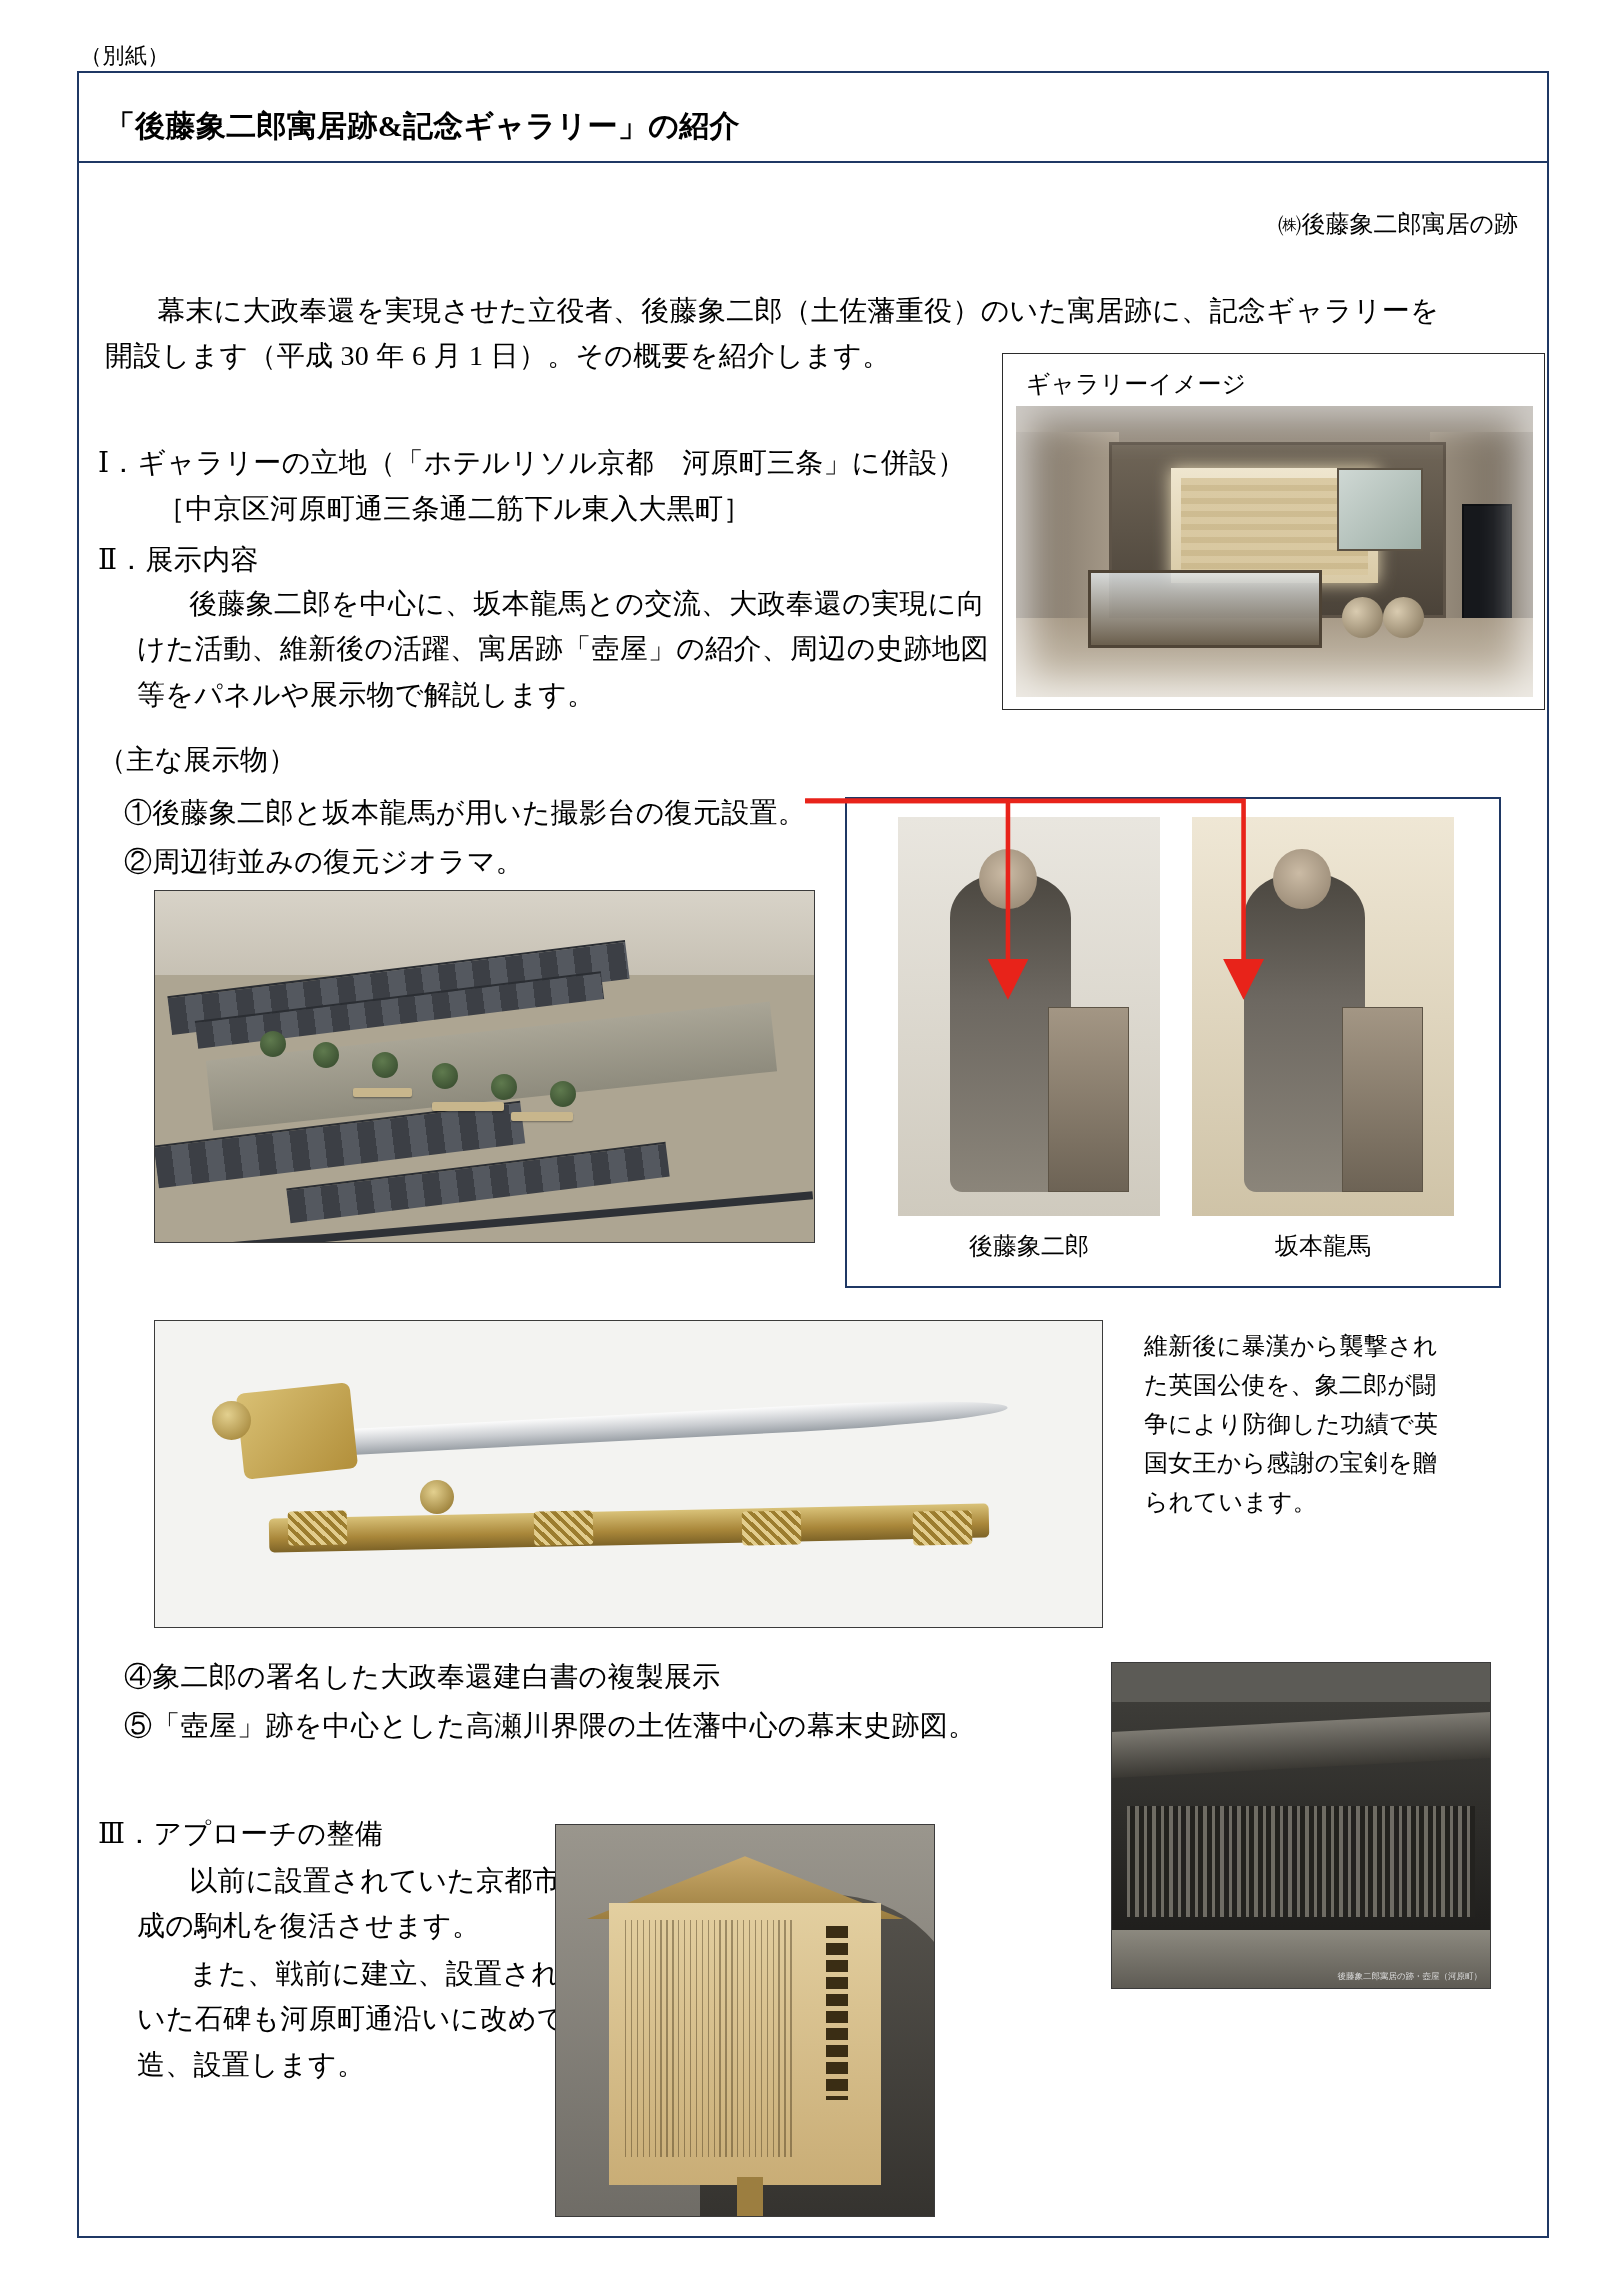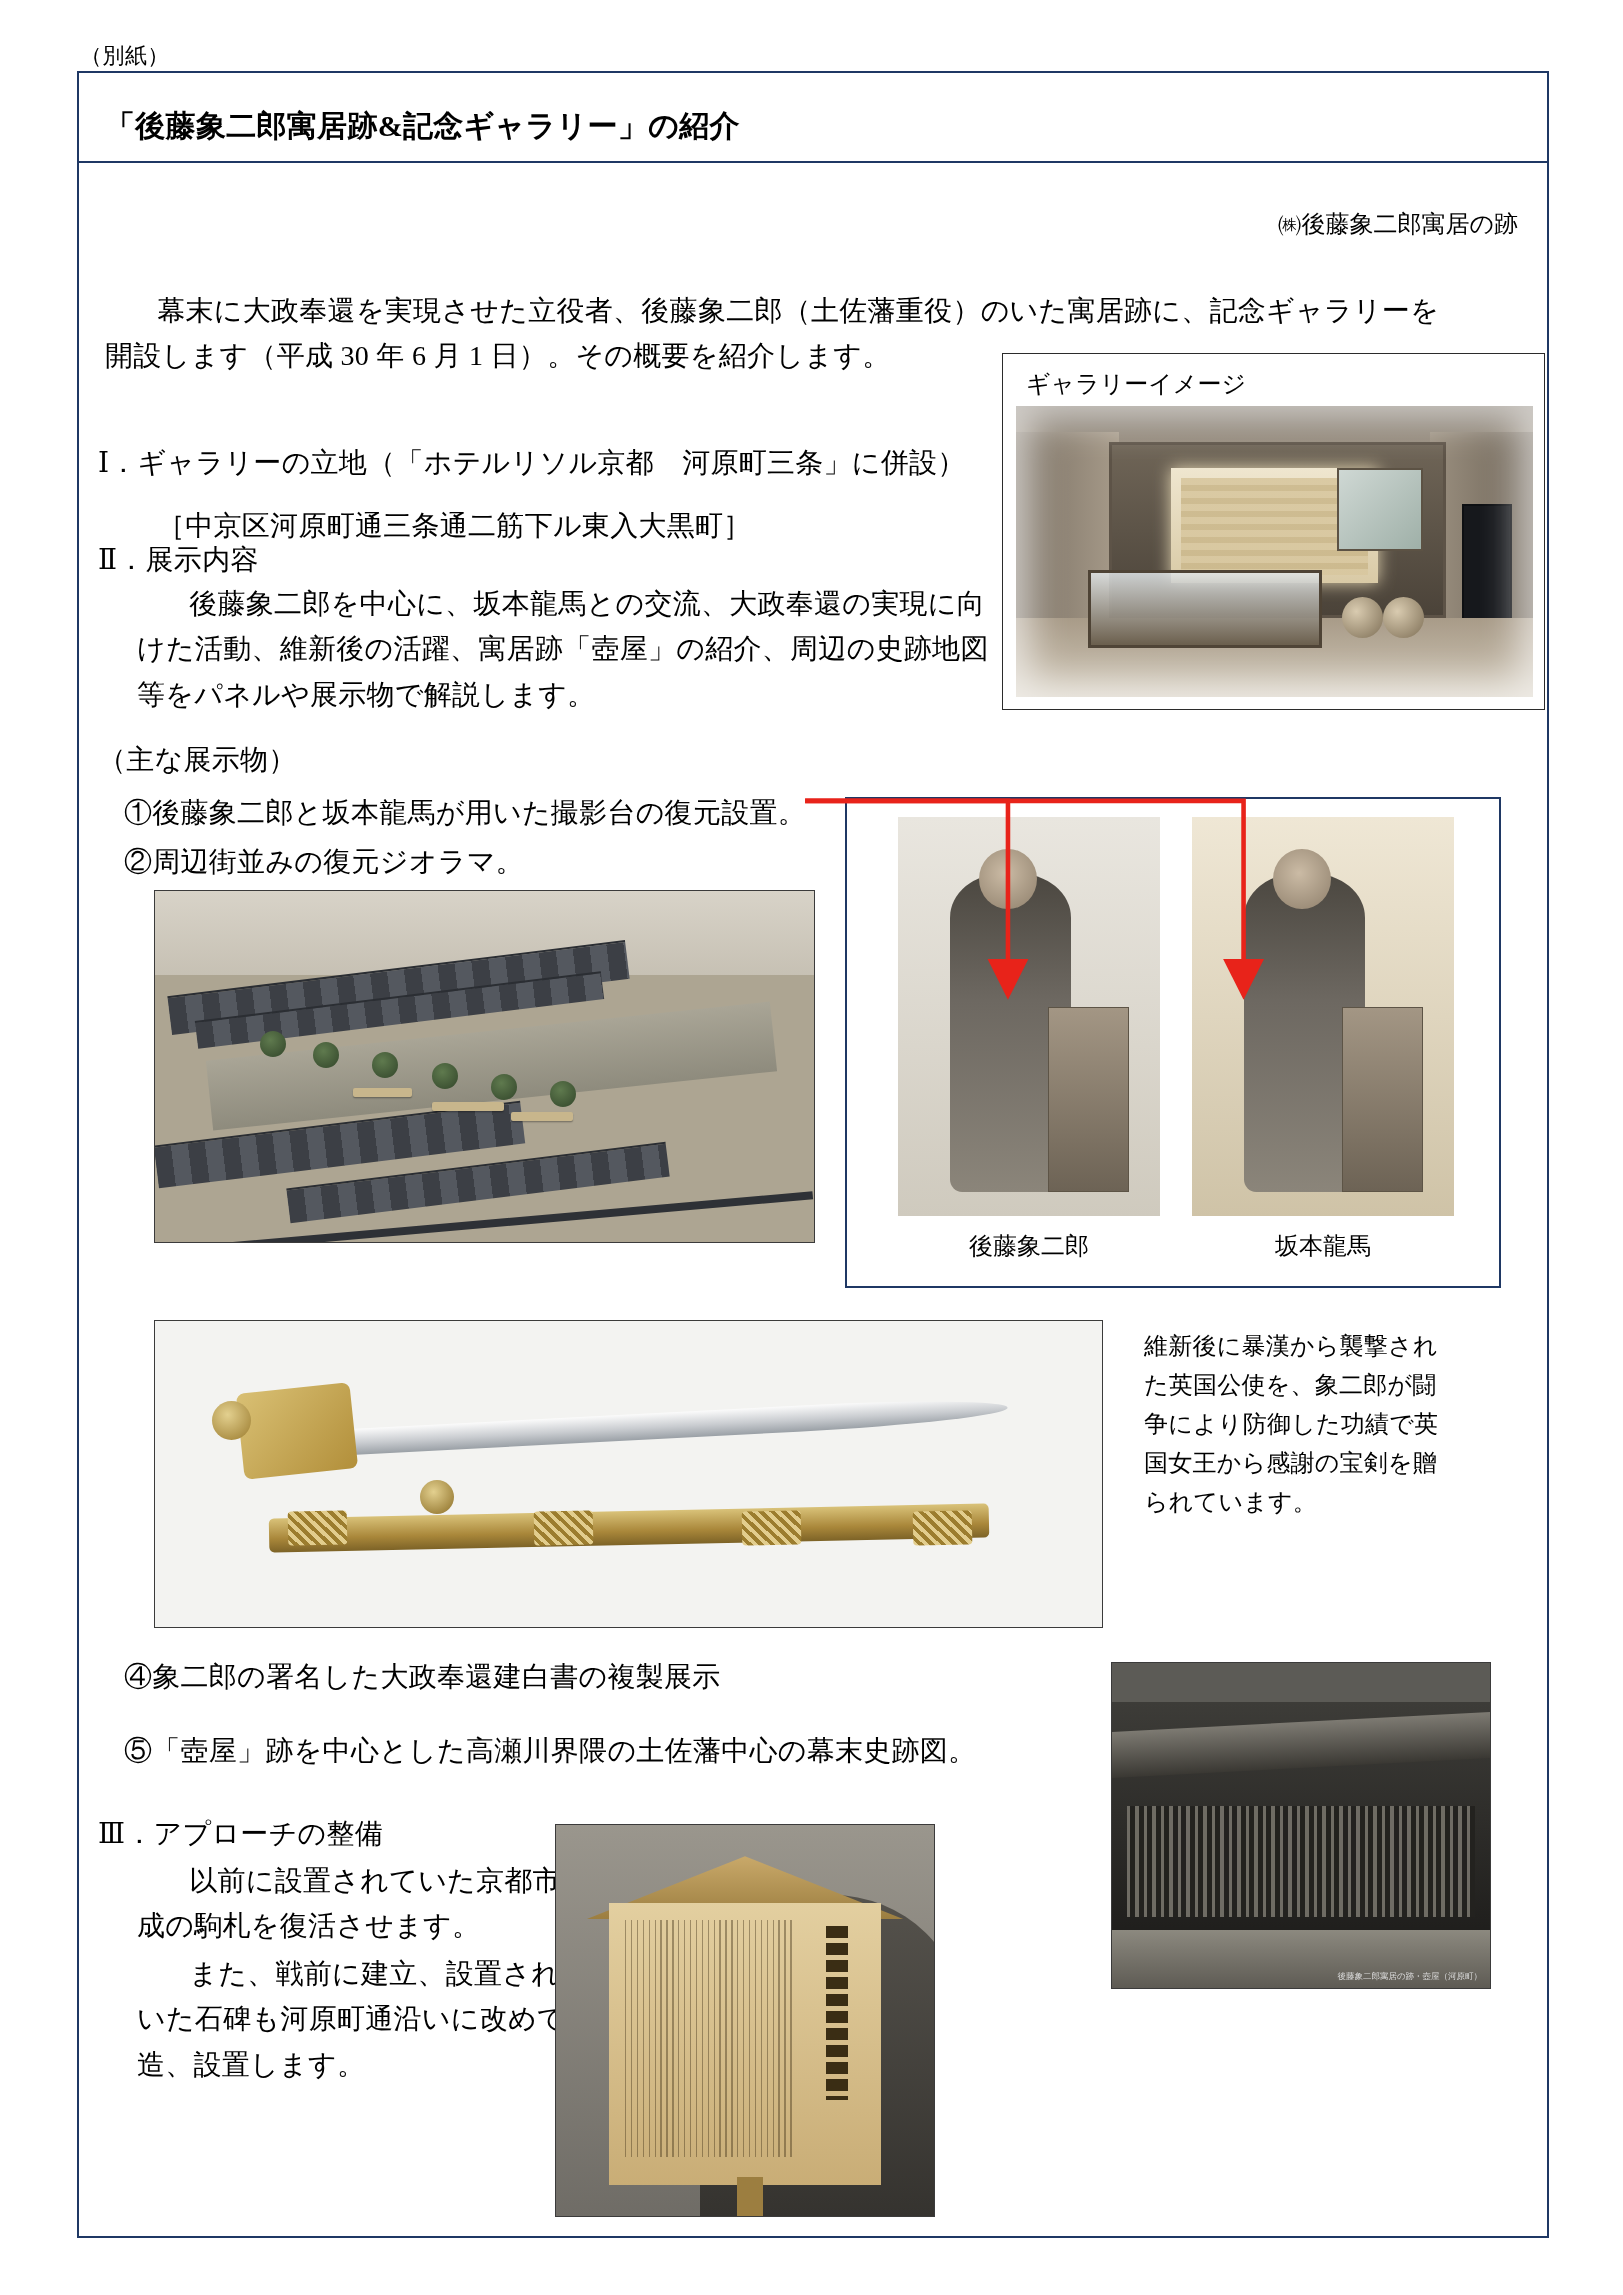--- a/index.html
+++ b/index.html
@@ -71,21 +71,20 @@
     width: 1348px;
     text-indent: 24px;
   }
   .sec-1 {
     left: 98px;
     top: 440px;
   }
   .sec-1b {
     left: 157px;
     top: 486px;
-    margin-top: 17px;
   }
   .sec-2 {
     left: 98px;
     top: 537px;
   }
   .sec-2-body {
     left: 137px;
     top: 581px;
     width: 864px;
     text-indent: 24px;
@@ -106,21 +105,20 @@
     left: 124px;
     top: 1280px;
   }
   .item-4 {
     left: 124px;
     top: 1654px;
   }
   .item-5 {
     left: 124px;
     top: 1703px;
-    margin-top: 25px;
   }
   .sword-note {
     left: 1144px;
     top: 1327px;
     width: 314px;
     font-size: 24px;
     line-height: 1.62;
   }
   .tsuboya-caption {
     left: 1112px;

